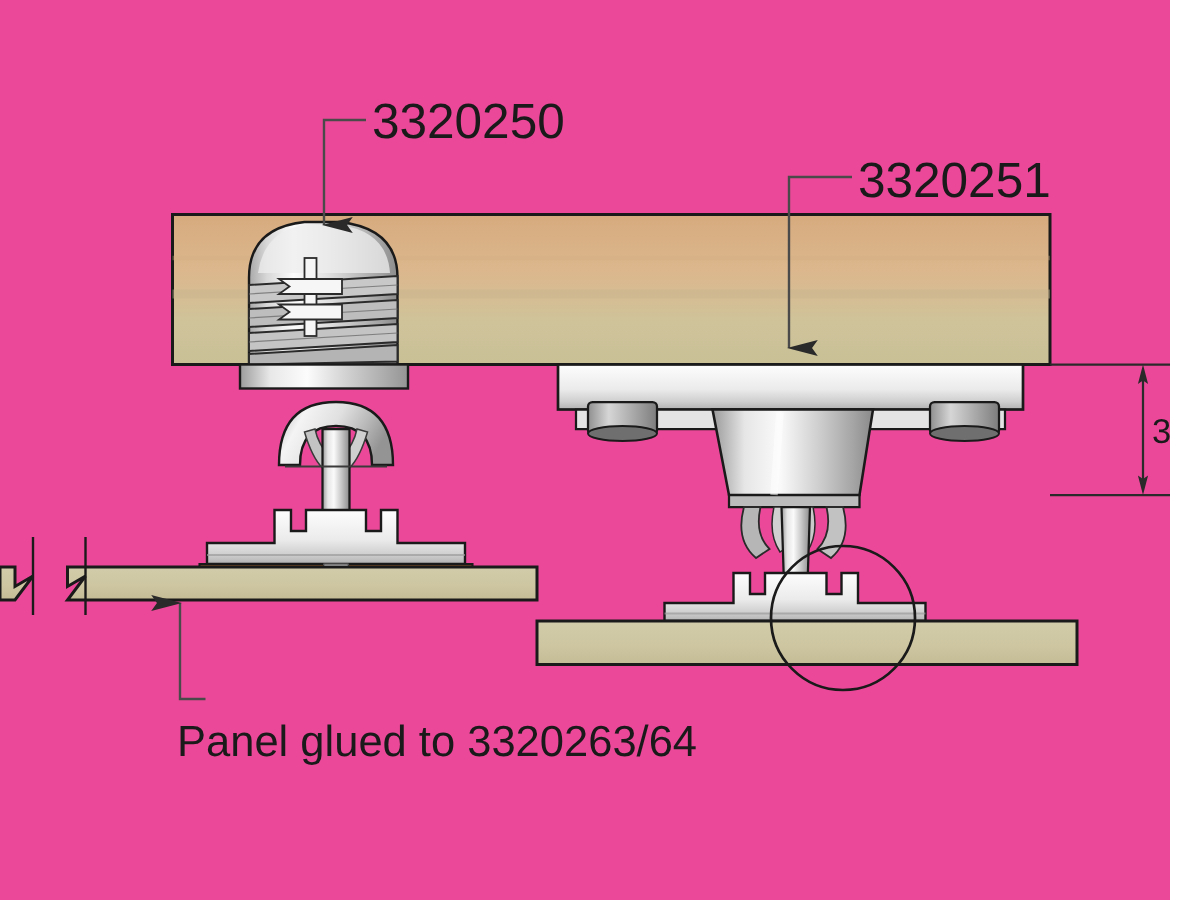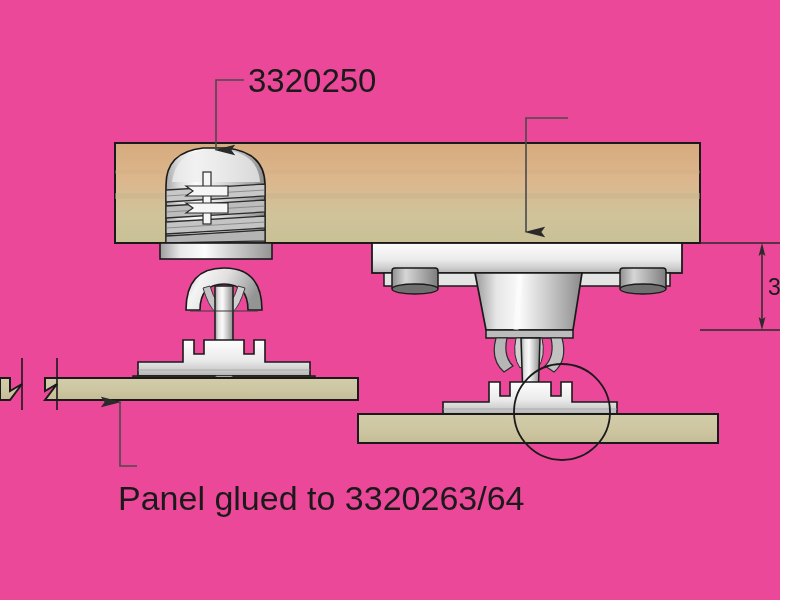--- a/index.html
+++ b/index.html
@@ -28,21 +28,21 @@
     position: absolute;
     color: #1a1a1a;
     font-family: "Liberation Sans", sans-serif;
     white-space: nowrap;
     line-height: 1;
     user-select: none;
   }
   #label-3320250 { left: 248px; top: 64px; font-size: 33px; }
   #label-3320251 { left: 572px; top: 103px; font-size: 33px; }
   #label-dim-15  { left: 768px; top: 276px; font-size: 23px; }
-  #label-glue-note { left: 118px; top: 481px; font-size: 34px; text-align: center; }
+  #label-glue-note { left: 118px; top: 481px; font-size: 29px; text-align: center; }
 </style>
 </head>
 <body>
 
 <div id="stage">
 
   <svg viewBox="0 0 800 600">
     <defs>
       <linearGradient id="gBoard" x1="0" y1="0" x2="0" y2="1">
         <stop offset="0%" stop-color="#d6ab7e"></stop>
@@ -247,18 +247,19 @@
       <line x1="700" y1="330" x2="782" y2="330"></line>
       <path d="M762,252 L762,321"></path>
       <path d="M762,243 L758.6,256 L762,253.6 L765.4,256 Z" fill="#2a2a2a" stroke="none"></path>
       <path d="M762,330 L758.6,317 L762,319.4 L765.4,317 Z" fill="#2a2a2a" stroke="none"></path>
     </g>
 
   </svg>
 
   <div class="lbl" id="label-3320250">3320250</div>
 
+  <div class="lbl" id="label-3320251">3320251</div>
 
   <div class="lbl" id="label-dim-15">3</div>
 
   <div class="lbl" id="label-glue-note">Panel glued to 3320263/64</div>
 
 </div>
 
 </body></html>

